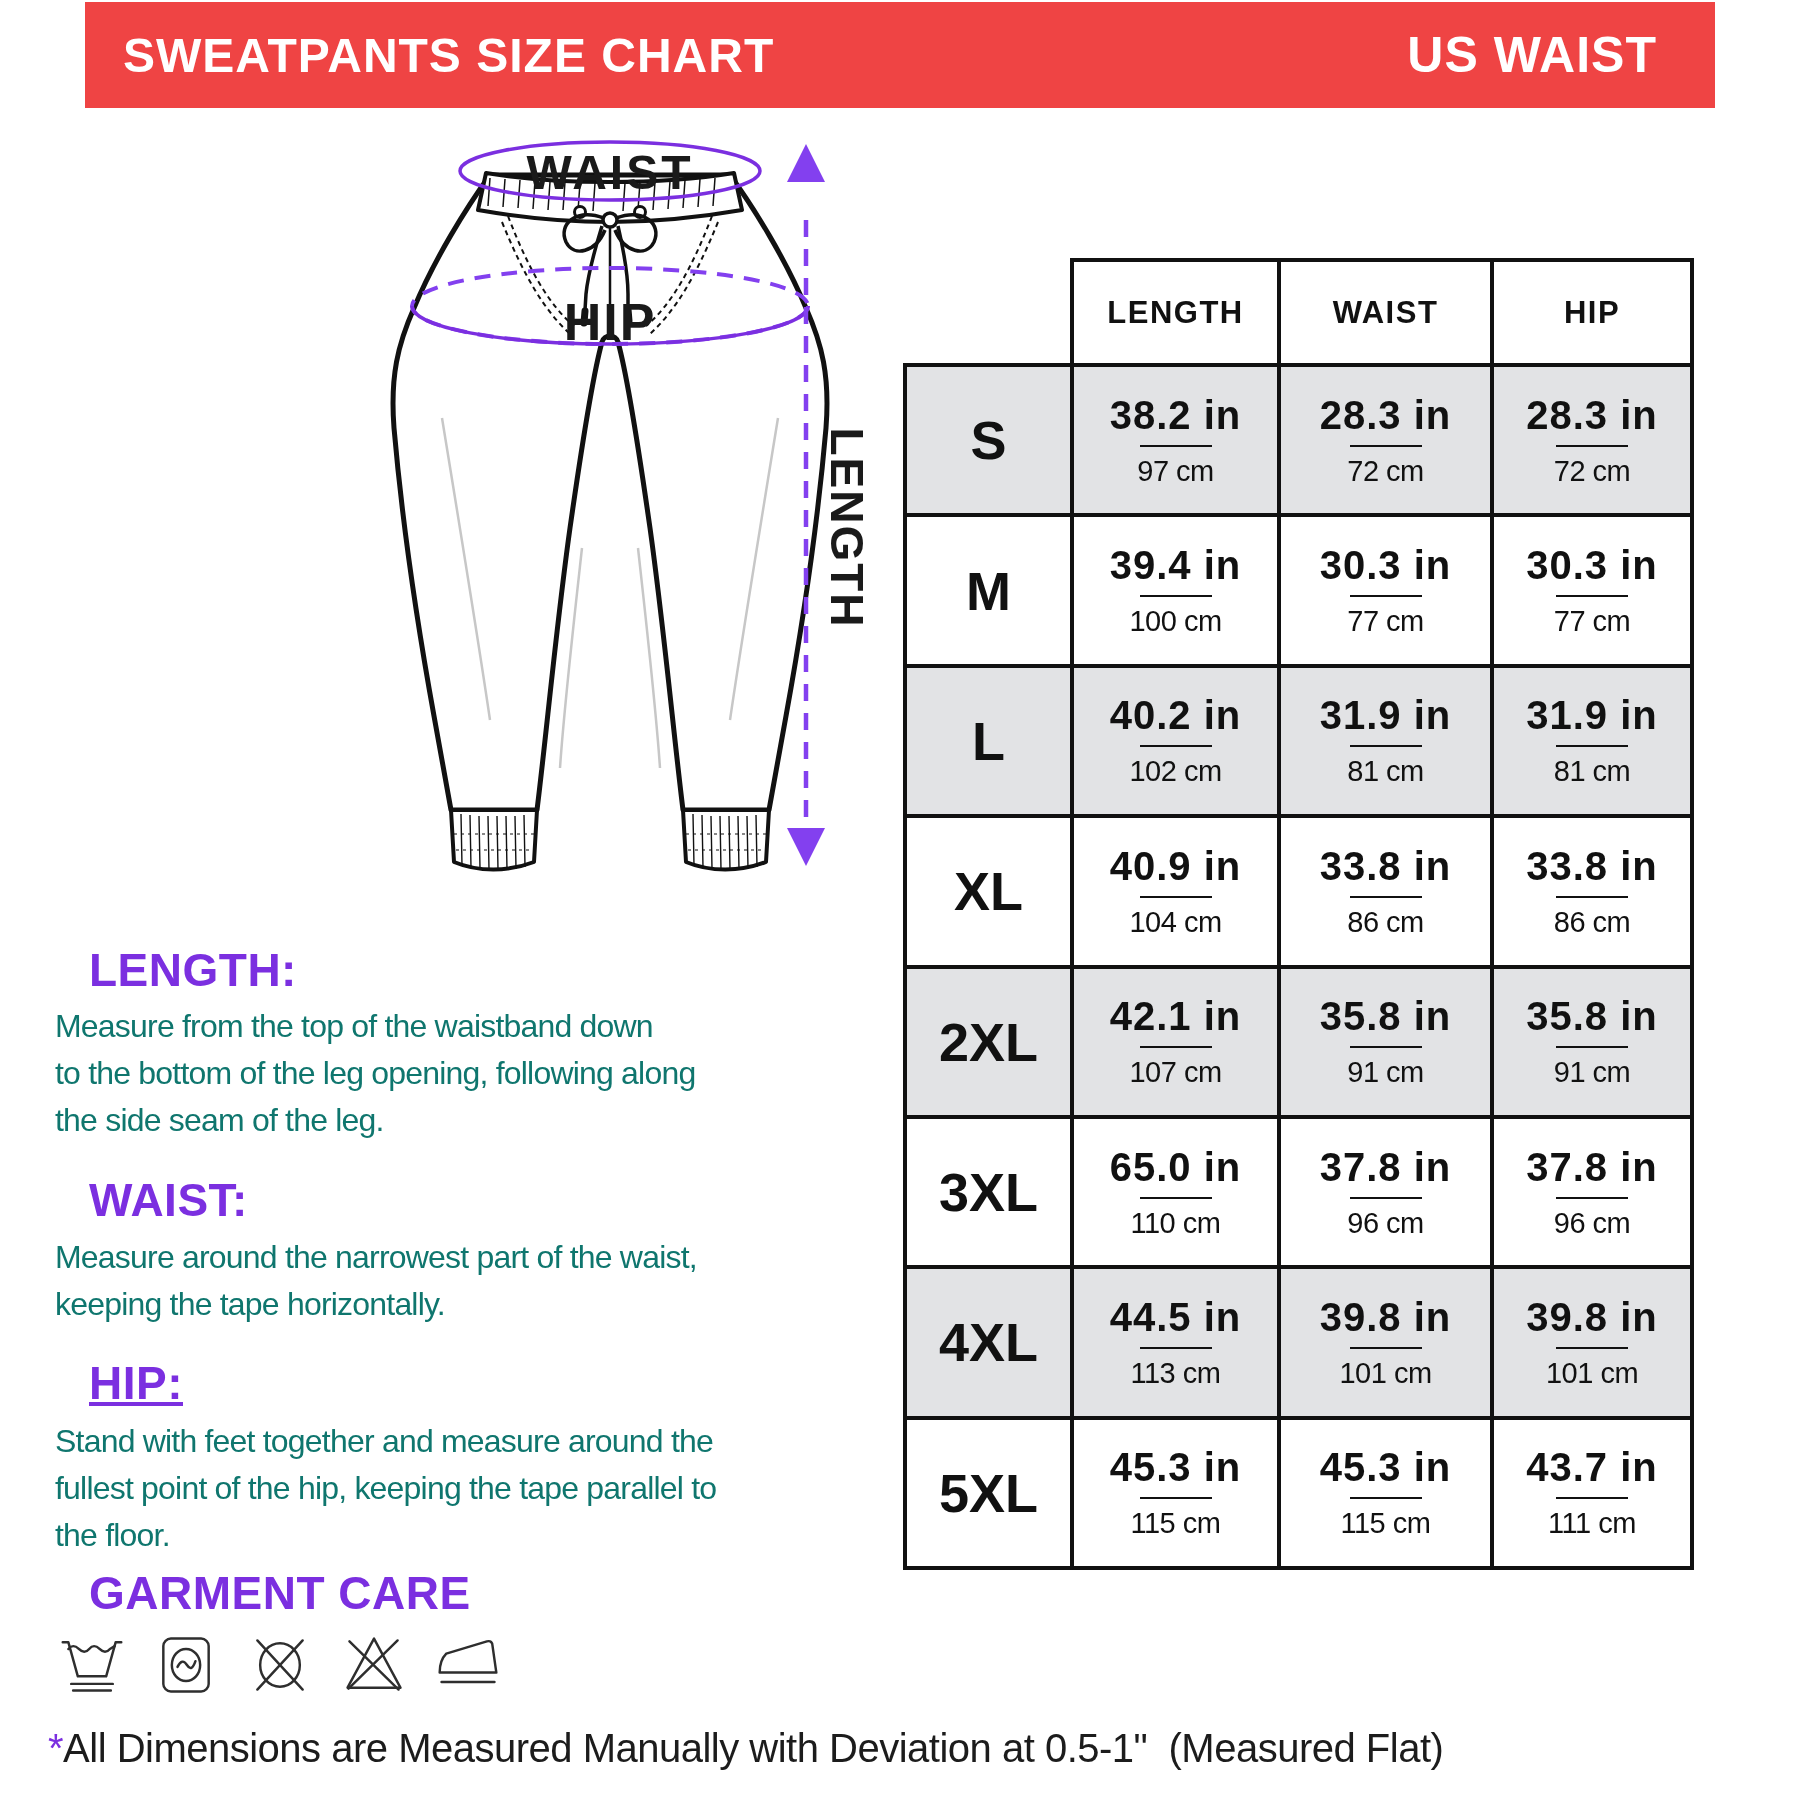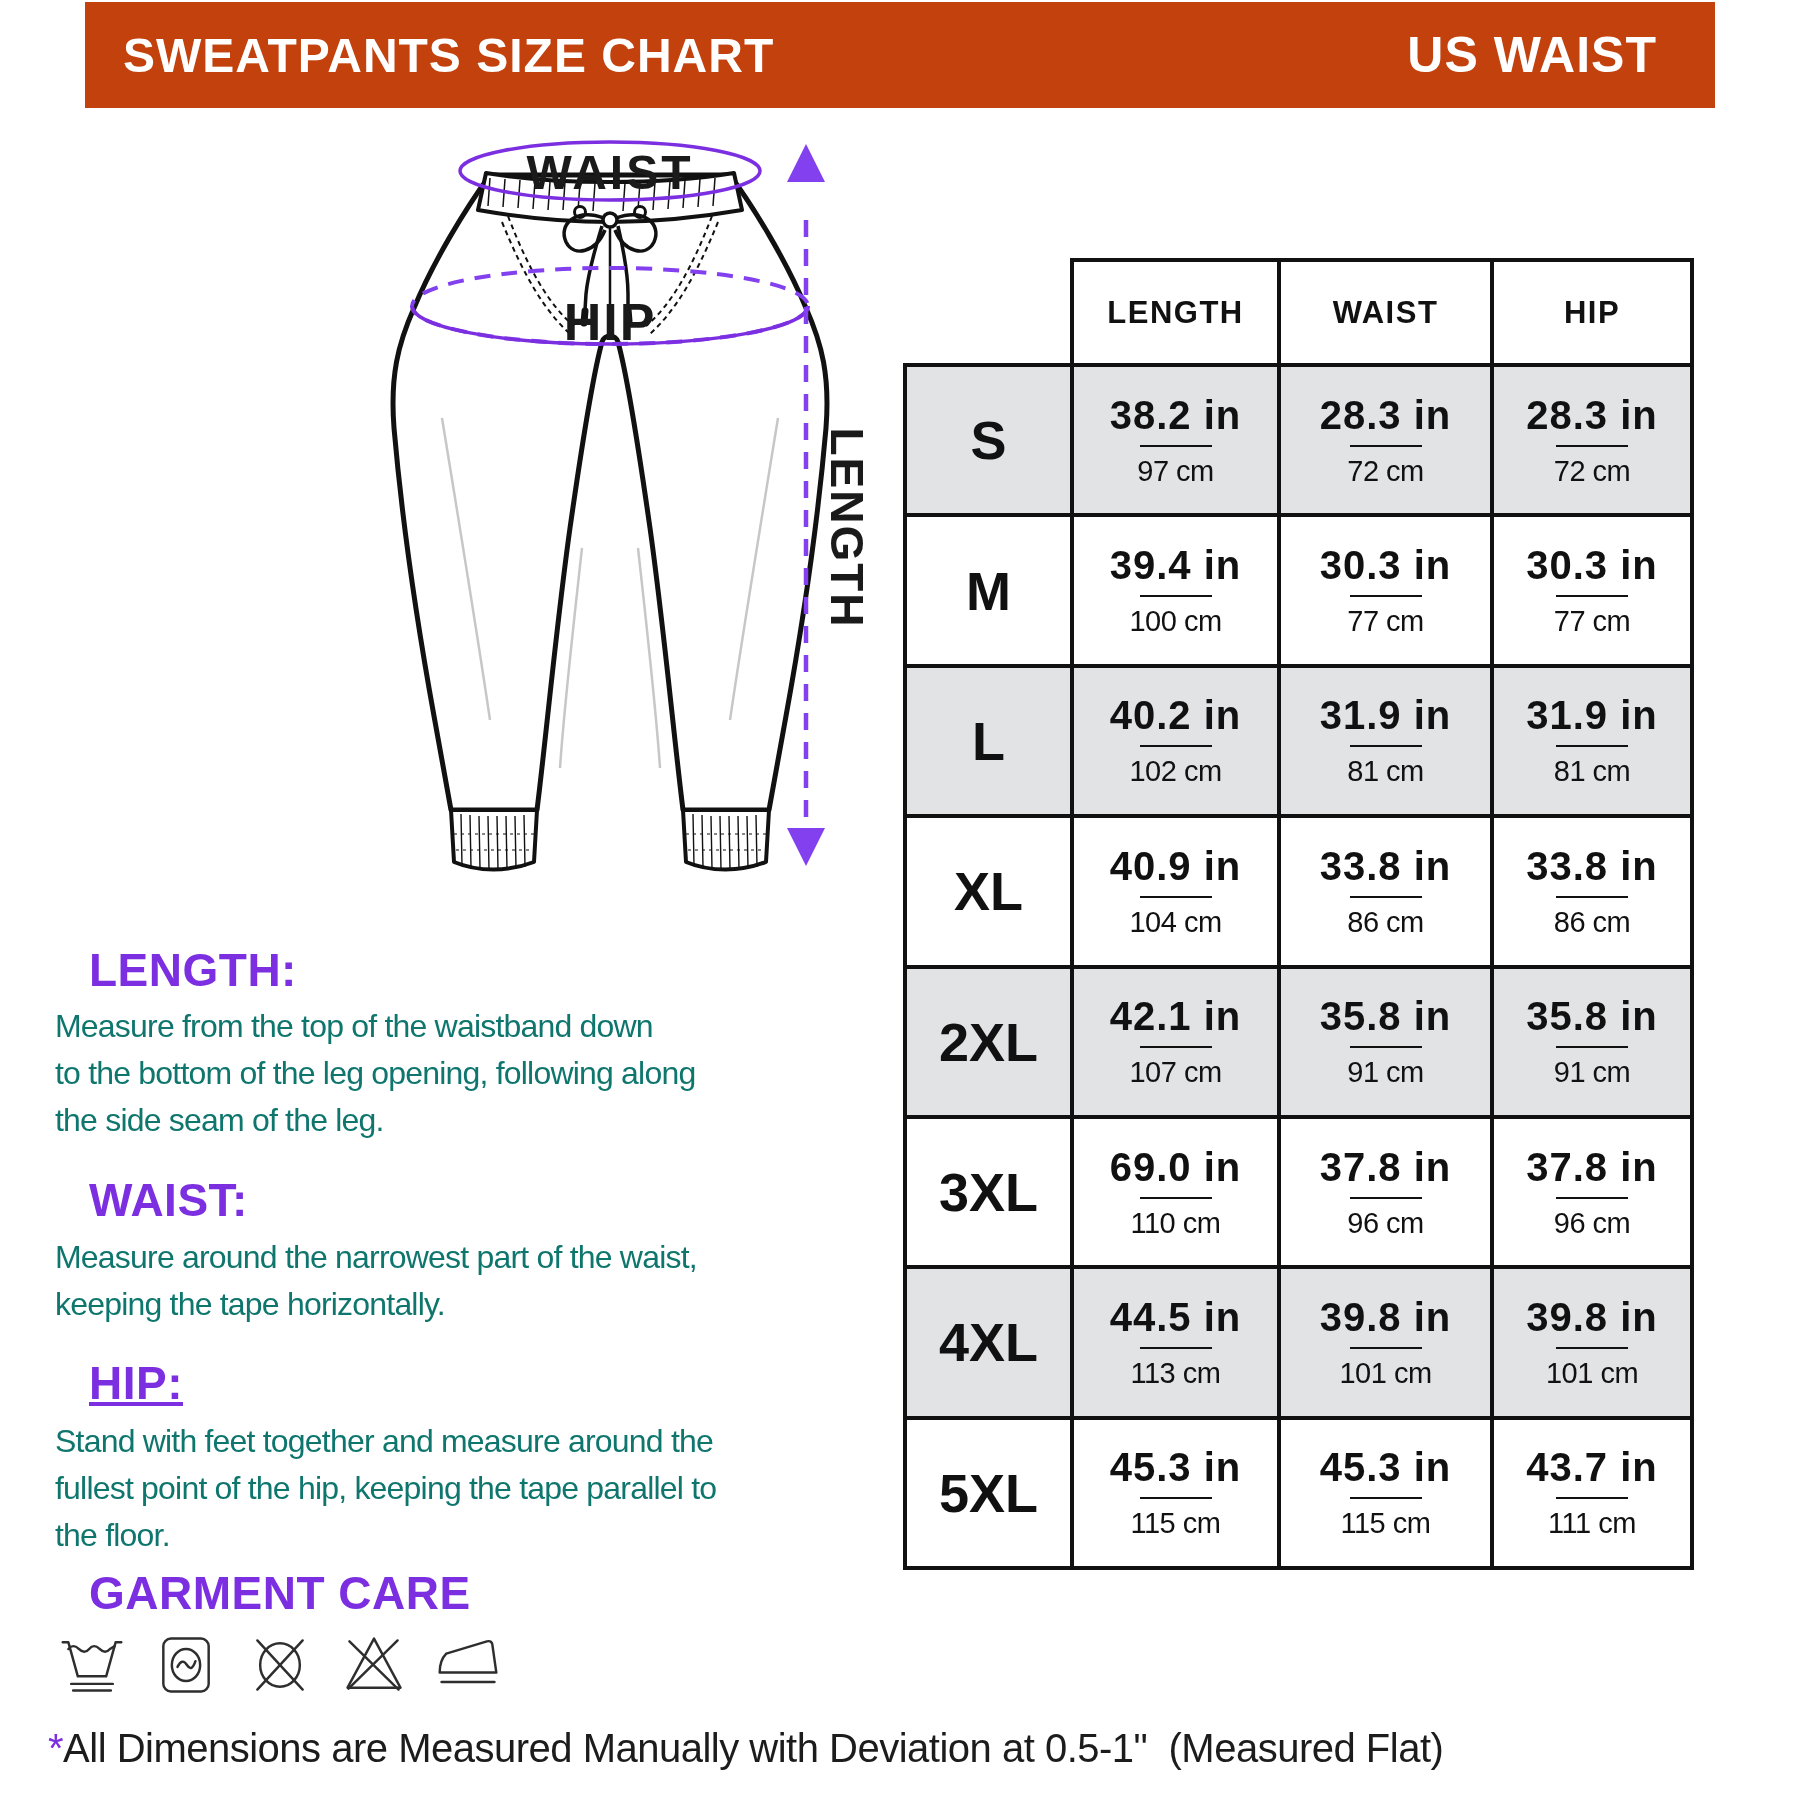--- a/index.html
+++ b/index.html
@@ -1,20 +1,20 @@
 <!DOCTYPE html>
 <html><head>
 <meta charset="utf-8">
 <style>
   html,body{margin:0;padding:0;background:#ffffff;}
   #stage{position:relative;width:1800px;height:1800px;background:#ffffff;overflow:hidden;
          font-family:"Liberation Sans", sans-serif;color:#111;}
 
   
-  .topbar{position:absolute;left:85px;top:2px;width:1630px;height:106px;background:#c2410c;
+  .topbar{position:absolute;left:85px;top:2px;width:1630px;height:106px;background:#ef4444;
           display:flex;align-items:center;justify-content:space-between;
           padding:0 58px 0 38px;box-sizing:border-box;}
   .topbar .title{color:#fff;font-size:48px;font-weight:bold;letter-spacing:1px;}
   .topbar .region{color:#fff;font-size:50px;font-weight:bold;letter-spacing:1px;}
 
   
   #size-table{position:absolute;left:903px;top:258px;width:791px;height:1312px;
               display:grid;grid-template-columns:163px 203px 209px 1fr;
               grid-template-rows:101px repeat(8,1fr);
               gap:4px;padding:4px;box-sizing:border-box;background:#111;}
@@ -201,21 +201,21 @@
         <span class="rule"></span>
         <span class="cm">91 cm</span>
       </div>
       <div class="cell value-cell gray">
         <span class="in">35.8 in</span>
         <span class="rule"></span>
         <span class="cm">91 cm</span>
       </div>
       <div class="cell label-cell">3XL</div>
       <div class="cell value-cell">
-        <span class="in">69.0 in</span>
+        <span class="in">65.0 in</span>
         <span class="rule"></span>
         <span class="cm">110 cm</span>
       </div>
       <div class="cell value-cell">
         <span class="in">37.8 in</span>
         <span class="rule"></span>
         <span class="cm">96 cm</span>
       </div>
       <div class="cell value-cell">
         <span class="in">37.8 in</span>

